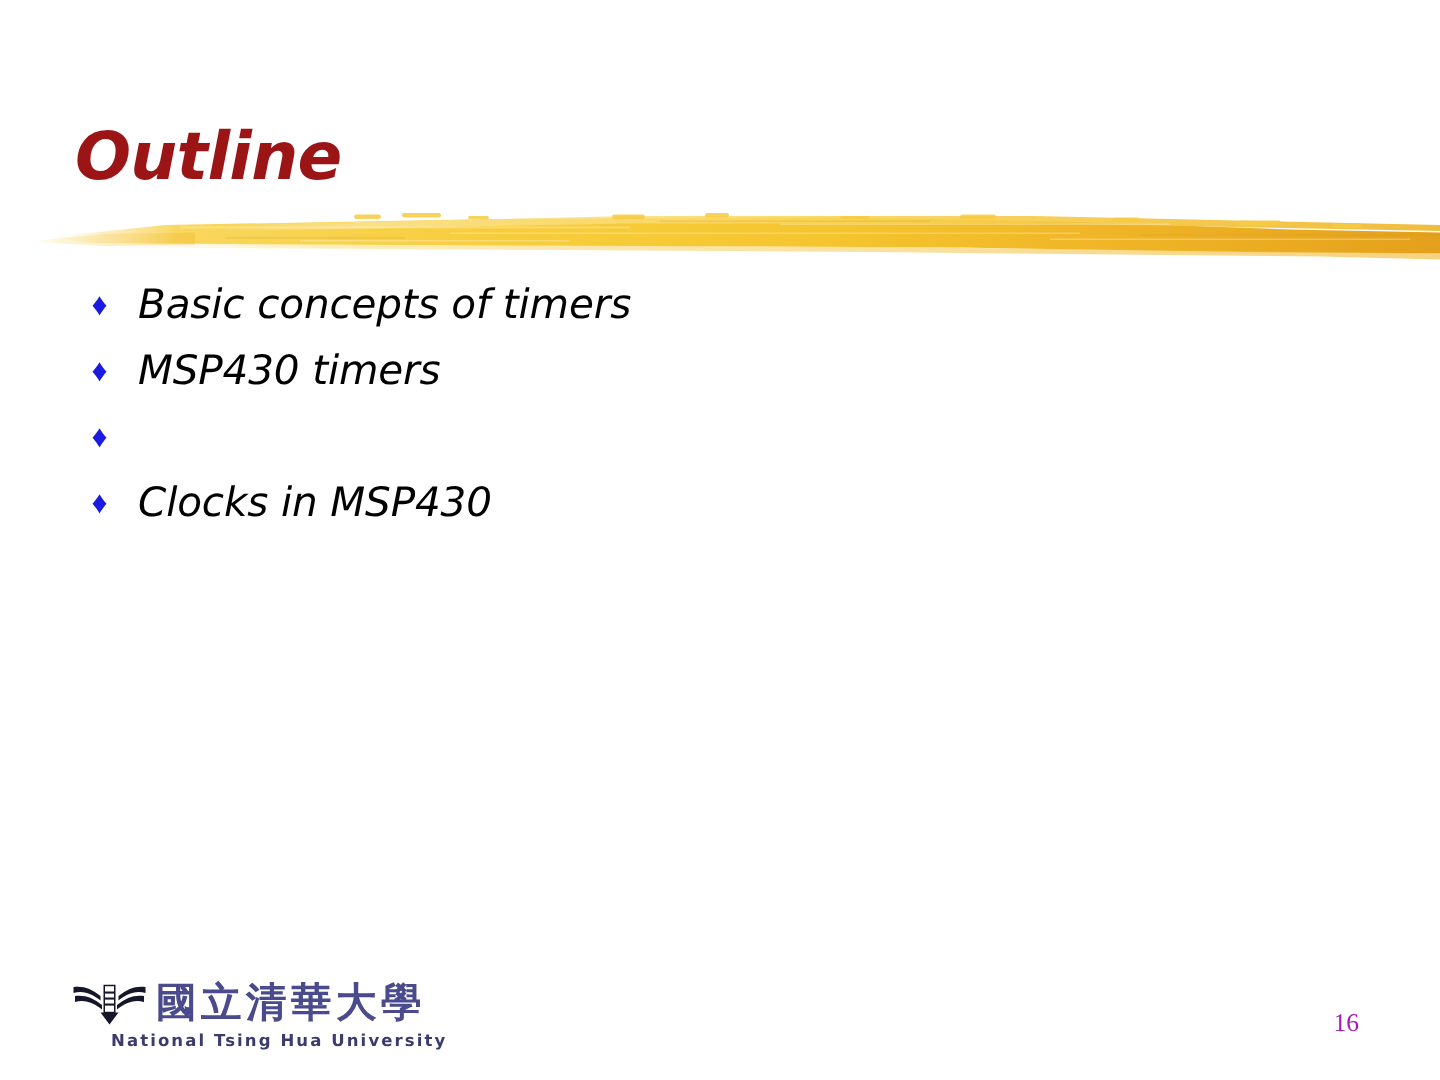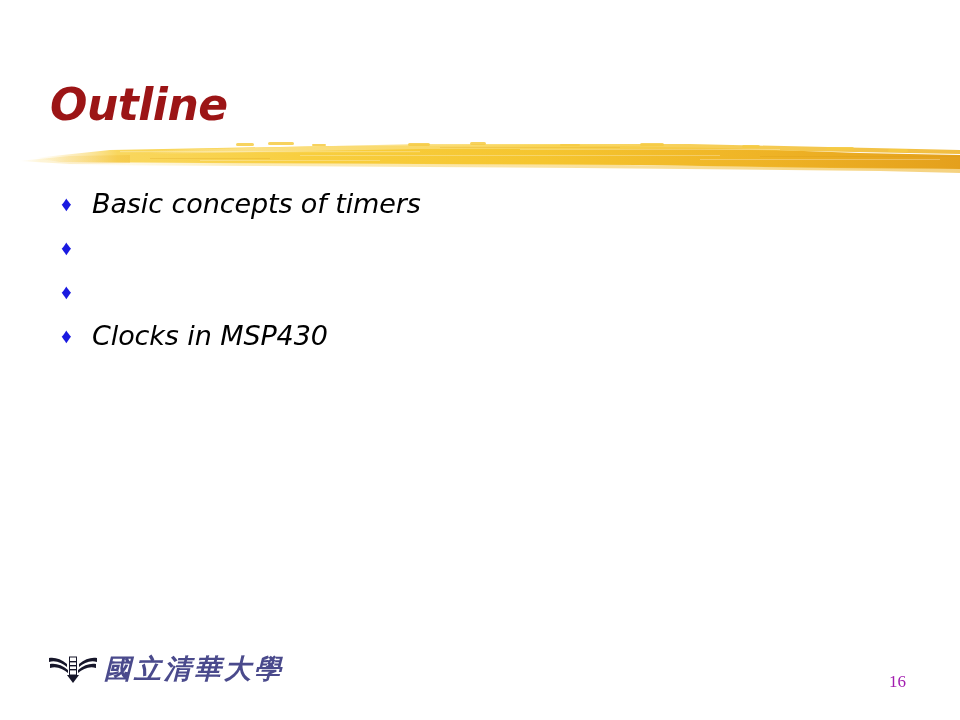--- a/index.html
+++ b/index.html
@@ -106,21 +106,20 @@
     flex: 0 0 auto;
     width: 50px;
     height: 30px;
     margin-right: 6px;
   }
   .logo-cn {
     flex: 0 0 auto;
     font-family: "DejaVu Serif", serif;
     font-size: 27px;
     font-weight: bold;
-    font-style: italic;
     color: #4A4A8C;
     letter-spacing: 3px;
     line-height: 30px;
     white-space: nowrap;
   }
   .logo-en {
     margin-top: 1px;
     margin-left: 26px;
     font-family: "DejaVu Sans", sans-serif;
     font-size: 11px;
@@ -212,20 +211,21 @@
 
   <div class="bullet-list">
 
     <div class="bullet-row">
       <span class="bullet-mark">♦</span>
       <span class="bullet-text">Basic concepts of timers</span>
     </div>
 
     <div class="bullet-row">
       <span class="bullet-mark">♦</span>
+      <span class="bullet-text">MSP430 timers</span>
     </div>
 
     <div class="bullet-row">
       <span class="bullet-mark">♦</span>
     </div>
 
     <div class="bullet-row">
       <span class="bullet-mark">♦</span>
       <span class="bullet-text">Clocks in MSP430</span>
     </div>
@@ -246,17 +246,18 @@
           <rect x="21.5" y="3" width="7" height="18"></rect>
         </g>
         <g fill="#16162A">
           <rect x="21.5" y="7" width="7" height="1.4"></rect>
           <rect x="21.5" y="11" width="7" height="1.4"></rect>
           <rect x="21.5" y="15" width="7" height="1.4"></rect>
         </g>
       </svg>
       <span class="logo-cn">國立清華大學</span>
     </div>
+    <div class="logo-en">National Tsing Hua University</div>
   </div>
 
   <div class="page-number">16</div>
 
 </div>
 
 </body></html>

